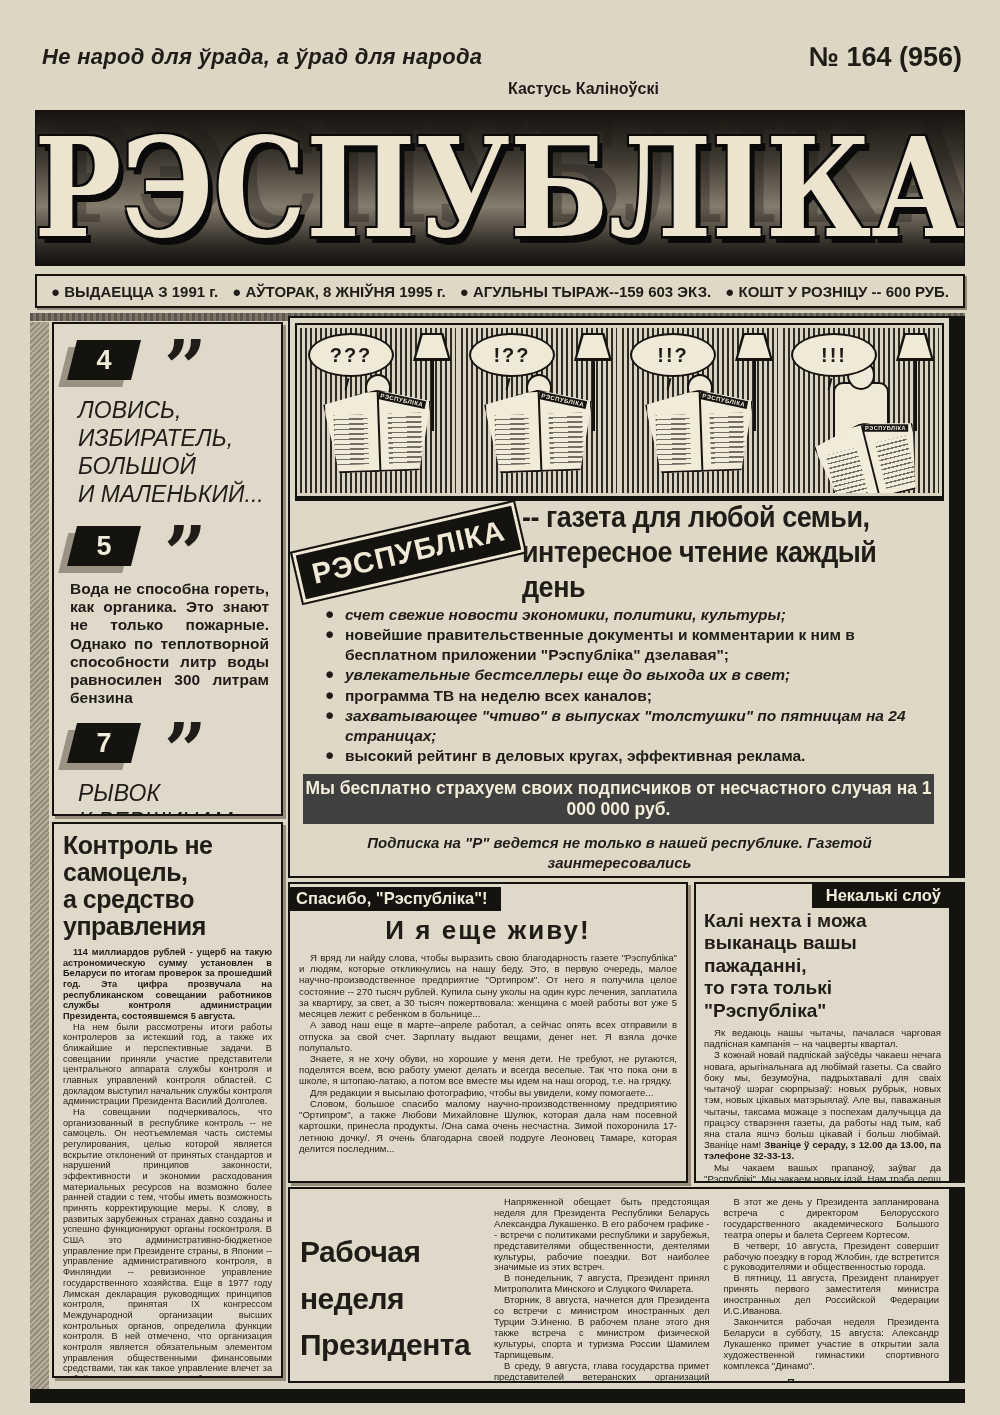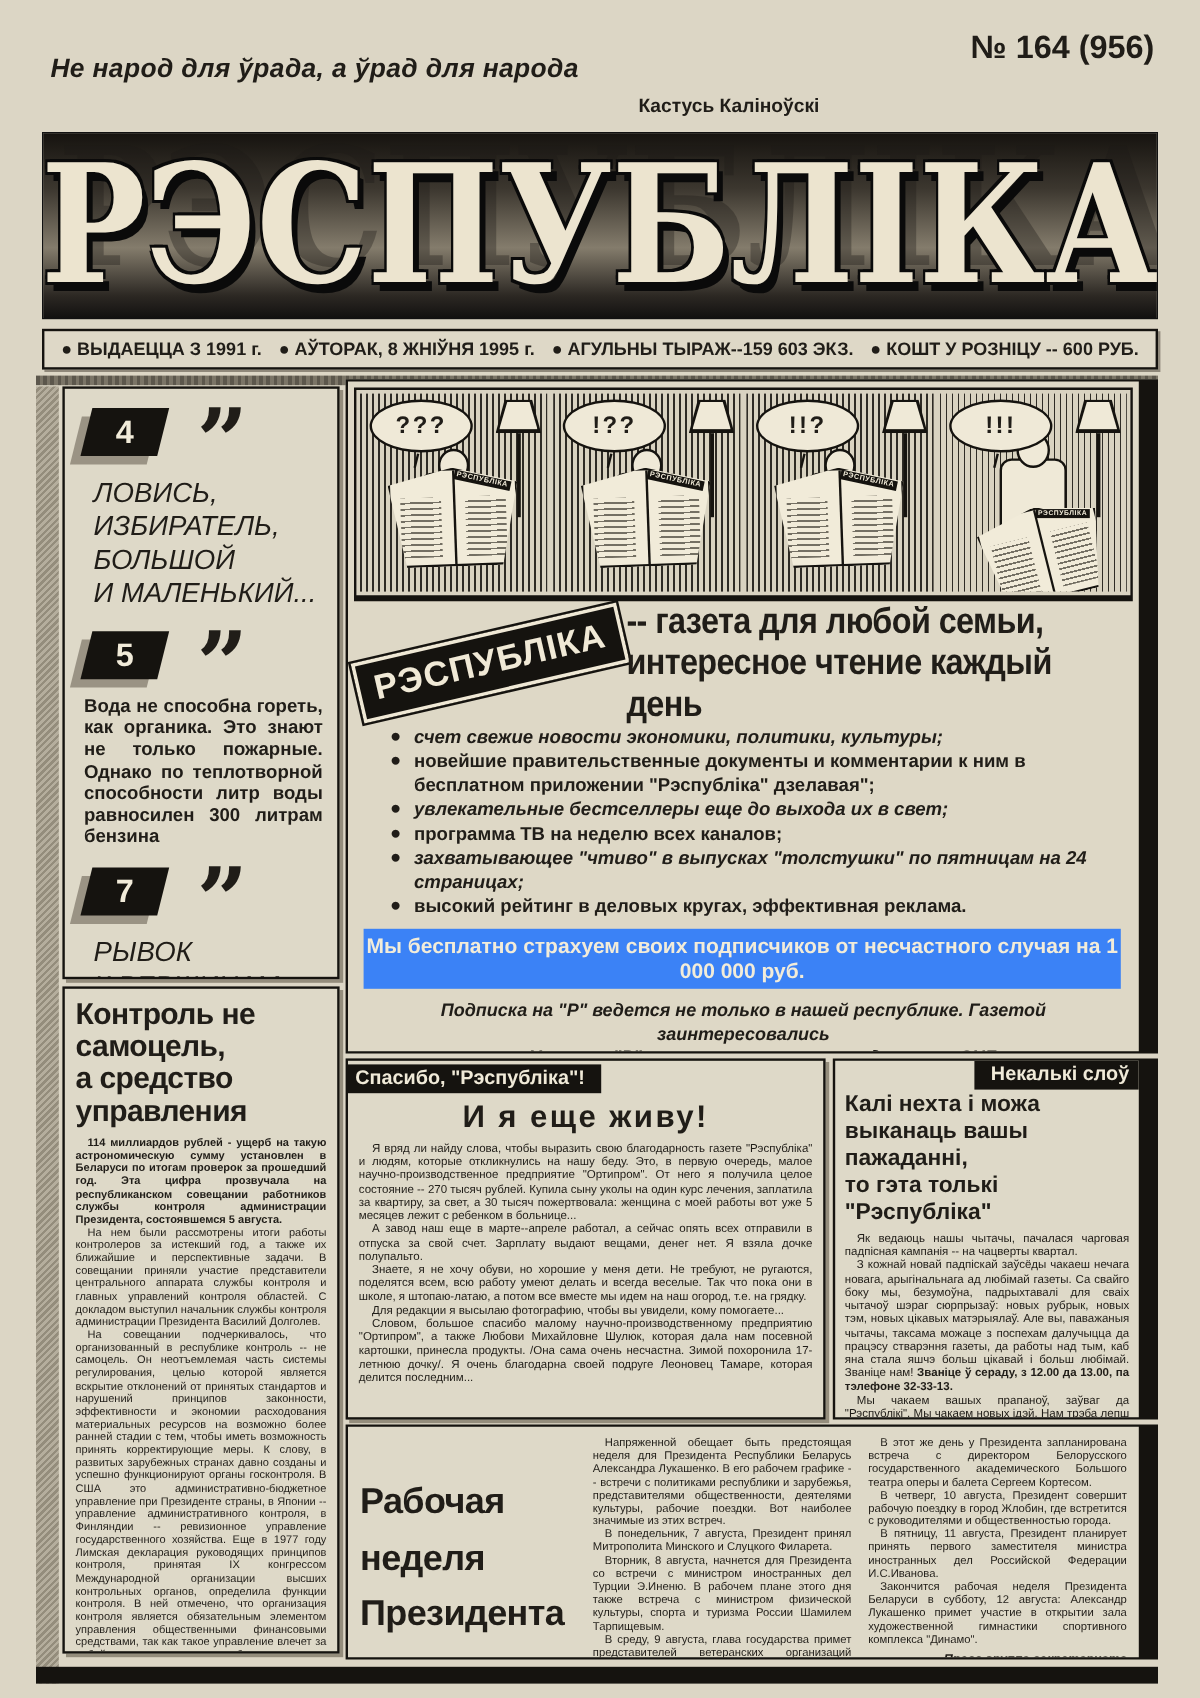--- a/index.html
+++ b/index.html
@@ -5,22 +5,22 @@
   * { box-sizing: border-box; margin: 0; padding: 0; }
   html,body { background:#b8b2a2; }
   .page {
     position: relative; width: 1000px; height: 1415px;
     background: #dcd6c5; color: #201d18;
     font-family: "Liberation Sans", sans-serif;
     overflow: hidden; margin: 0 auto;
   }
   
   .motto { position:absolute; left:42px; top:44px; font-size:22px; font-weight:bold; font-style:italic; letter-spacing:.3px; }
-  .motto-author { position:absolute; left:532px; top:80px; font-size:16px; font-weight:bold; }
-  .issue-number { position:absolute; right:38px; top:24px; font-size:27px; font-weight:bold; }
+  .motto-author { position:absolute; left:508px; top:80px; font-size:16px; font-weight:bold; }
+  .issue-number { position:absolute; right:38px; top:42px; font-size:27px; font-weight:bold; }
   
   .masthead {
     position:absolute; left:35px; top:110px; width:930px; height:156px;
     background: linear-gradient(180deg,#16130f 0%,#3c372f 30%,#847c6c 62%,#2c2823 88%,#121110 100%);
     border:1px solid #111; display:flex; align-items:center; justify-content:center; overflow:hidden;
   }
   .masthead-title {
     font-family:"DejaVu Serif", serif; font-weight:bold; font-size:116px; color:#ece4cf;
     transform: scaleY(1.18); white-space:nowrap;
     text-shadow: 5px 6px 0 #0a0a0a, -2px -2px 0 #0a0a0a, 2px -2px 0 #0a0a0a, -2px 2px 0 #0a0a0a, 14px -12px 0 rgba(30,27,22,.35);
@@ -88,21 +88,21 @@
   .promo-row { display:flex; align-items:center; margin-top:8px; height:86px; }
   .logo-wrap { flex:0 0 215px; display:flex; justify-content:center; }
   .promo-logo { transform:rotate(-13deg); background:#15130f; color:#f0e9d6; font-weight:800; font-size:29px;
     padding:6px 12px; letter-spacing:1px; border:3px solid #efe8d5; outline:2px solid #15130f; white-space:nowrap; }
   .promo-headline { font-weight:800; font-size:27px; line-height:1.14; white-space:pre-line;
     transform:scaleY(1.12); transform-origin:left center; letter-spacing:-.5px; }
   .bullets { list-style:none; margin:10px 0 0 30px; }
   .bullets li { position:relative; font-weight:bold; font-size:15.5px; line-height:1.3; padding-left:20px; }
   .bullets li.it { font-style:italic; }
   .bullets .dot { position:absolute; left:0; top:-1px; font-style:normal; }
-  .banner { margin:8px 10px 0 8px; background:#3b82f6; color:#f2ecd9; text-align:center;
+  .banner { margin:8px 10px 0 8px; background:#404040; color:#f2ecd9; text-align:center;
     font-weight:bold; font-size:17.5px; padding:4px 2px; }
   .note { text-align:center; font-weight:bold; font-style:italic; font-size:15px; line-height:1.3;
     margin-top:9px; white-space:pre-line; }
   
   .thanks-box { position:absolute; left:288px; top:882px; width:400px; height:301px;
     border:2px solid #15130f; background:#ded9c8; padding:6px 9px; box-shadow:3px 3px 0 #948d7c; overflow:hidden; }
   .box-header { display:inline-block; background:#15130f; color:#f0ead8; font-weight:bold;
     font-size:16.5px; padding:2px 14px 3px 6px; }
   .thanks-box .box-header { margin:-6px 0 2px -9px; }
   .thanks-title { text-align:center; font-weight:800; font-size:26px; letter-spacing:2px; margin:2px 0 6px; }
@@ -327,20 +327,20 @@
     <div class="week-col">
       <p>Напряженной обещает быть предстоящая неделя для Президента Республики Беларусь Александра Лукашенко. В его рабочем графике -- встречи с политиками республики и зарубежья, представителями общественности, деятелями культуры, рабочие поездки. Вот наиболее значимые из этих встреч.</p>
       <p>В понедельник, 7 августа, Президент принял Митрополита Минского и Слуцкого Филарета.</p>
       <p>Вторник, 8 августа, начнется для Президента со встречи с министром иностранных дел Турции Э.Иненю. В рабочем плане этого дня также встреча с министром физической культуры, спорта и туризма России Шамилем Тарпищевым.</p>
       <p>В среду, 9 августа, глава государства примет представителей ветеранских организаций Республики Беларусь.</p>
     </div>
     <div class="week-col">
       <p>В этот же день у Президента запланирована встреча с директором Белорусского государственного академического Большого театра оперы и балета Сергеем Кортесом.</p>
       <p>В четверг, 10 августа, Президент совершит рабочую поездку в город Жлобин, где встретится с руководителями и общественностью города.</p>
       <p>В пятницу, 11 августа, Президент планирует принять первого заместителя министра иностранных дел Российской Федерации И.С.Иванова.</p>
-      <p>Закончится рабочая неделя Президента Беларуси в субботу, 12 августа: Александр Лукашенко примет участие в открытии зала художественной гимнастики спортивного комплекса "Динамо".</p>
+      <p>Закончится рабочая неделя Президента Беларуси в субботу, 15 августа: Александр Лукашенко примет участие в открытии зала художественной гимнастики спортивного комплекса "Динамо".</p>
       <div class="week-sig">Пресс-группа секретариата
 Президента Республики Беларусь</div>
     </div>
   </section>
 
   <div class="bottom-bar"></div>
 </div>
 
 </body></html>

